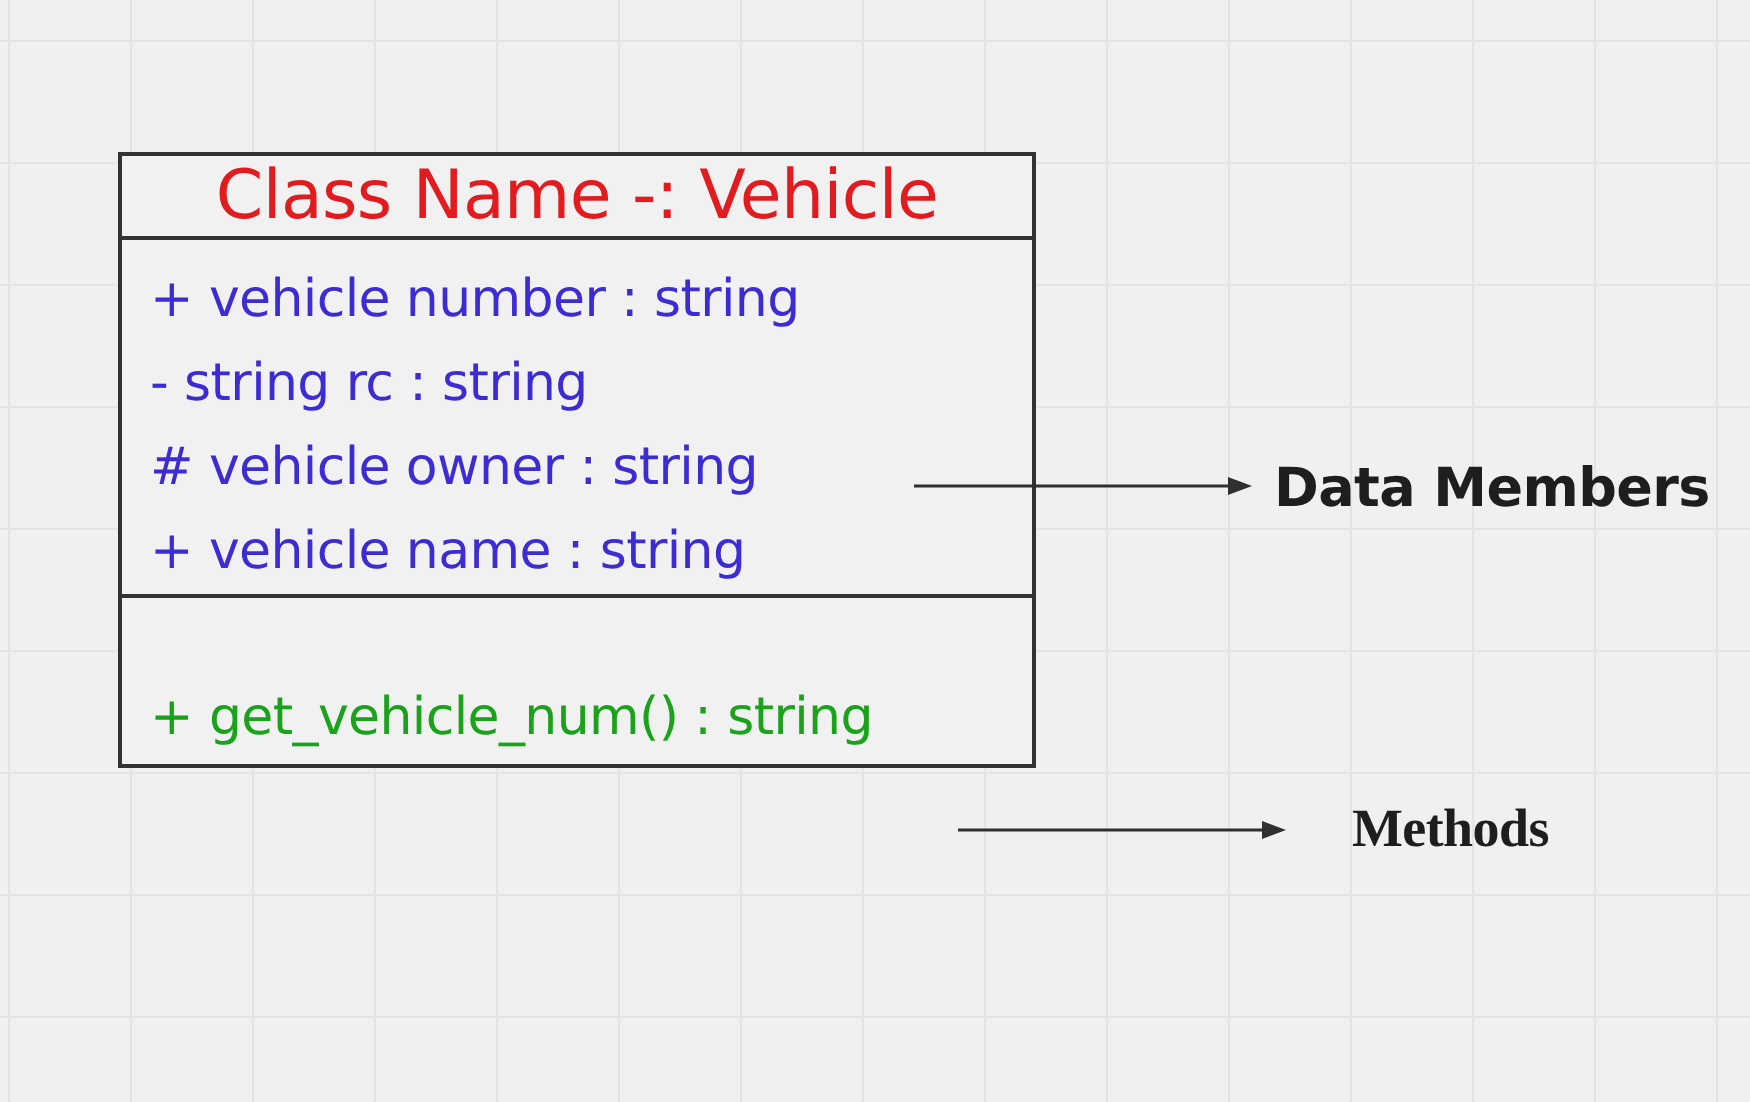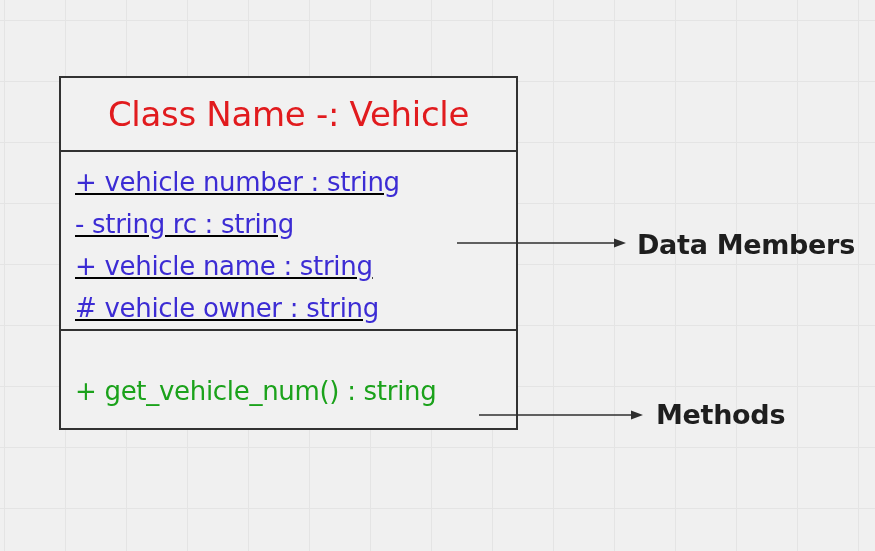--- a/index.html
+++ b/index.html
@@ -22,42 +22,41 @@
     background-image:
       linear-gradient(to right, var(--grid-line) 1px, transparent 1px),
       linear-gradient(to bottom, var(--grid-line) 1px, transparent 1px);
     background-size:61px 61px;
     background-position:4px 20px;
   }
 
   .class-box{
     position:absolute;
     left:59px; top:76px;
-    width:459px; height:354px;
+    width:459px; height:308px;
     border:2px solid var(--box-border);
     background:var(--box-fill);
     display:flex;
     flex-direction:column;
   }
   .cb-title{
     height:85px;
     border-bottom:2px solid var(--box-border);
     display:flex;
     align-items:center;
     justify-content:center;
     color:var(--title-text);
     font-size:34px;
     letter-spacing:-0.3px;
     white-space:nowrap;
   }
   .cb-attributes{
     height:188px;
     border-bottom:2px solid var(--box-border);
     padding:9px 6px 0 14px;
-    text-decoration:underline;
   }
   .cb-methods{
     flex:1;
     padding:39px 6px 16px 14px;
   }
   .cb-line{
     display:block;
     line-height:42px;
     font-size:26px;
     letter-spacing:-0.3px;
@@ -77,33 +76,33 @@
 
   .annotation{
     position:absolute;
     color:var(--annotation-text);
     font-size:27px;
     font-weight:bold;
     letter-spacing:-0.3px;
     white-space:nowrap;
   }
   .annotation-data-members{left:637px;top:229px;}
-  .annotation-methods{left:656px;top:399px;}
+  .annotation-methods{left:676px;top:399px;font-family:Liberation Serif, serif;}
 </style>
 </head>
 <body>
 
 <div class="class-box">
   <div class="cb-title">Class Name -: Vehicle</div>
 
   <div class="cb-attributes">
     <span class="cb-line">+ vehicle number : string</span>
     <span class="cb-line">- string rc : string</span>
+    <span class="cb-line"># vehicle owner : string</span>
     <span class="cb-line">+ vehicle name : string</span>
-    <span class="cb-line"># vehicle owner : string</span>
   </div>
 
   <div class="cb-methods">
     <span class="cb-line">+ get_vehicle_num() : string</span>
   </div>
 </div>
 
 <svg class="arrow arrow-data-members" width="172" height="16" viewBox="0 0 172 16">
   <line x1="1" y1="8" x2="158" y2="8"></line>
   <polygon points="158,3.5 170,8 158,12.5"></polygon>

